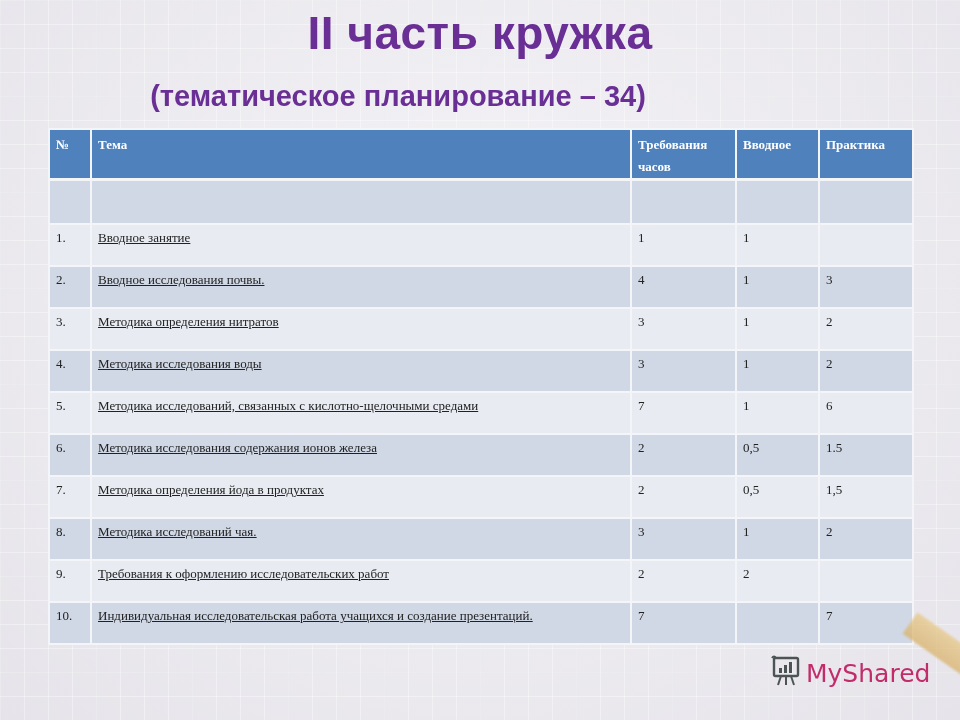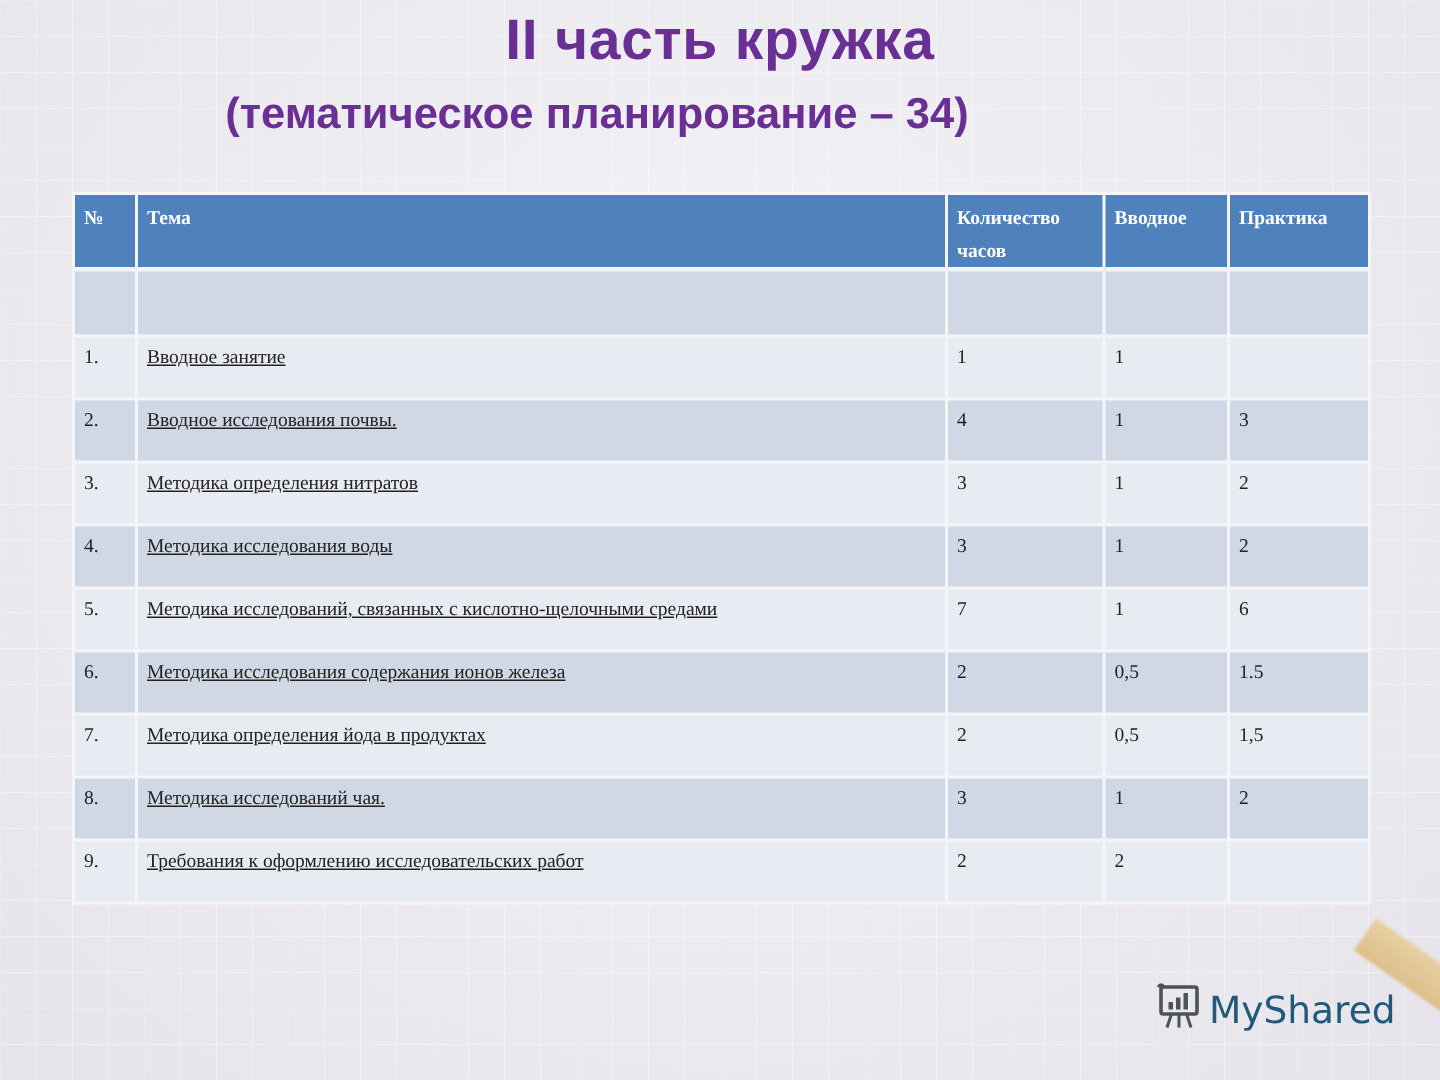--- a/index.html
+++ b/index.html
@@ -11,24 +11,24 @@
       linear-gradient(90deg, rgba(255,255,255,0.35) 1px, transparent 1px),
       linear-gradient(rgba(200,200,210,0.25) 1px, transparent 1px),
       linear-gradient(90deg, rgba(200,200,210,0.25) 1px, transparent 1px),
       radial-gradient(ellipse at 50% 40%, #f4f3f6 0%, #e6e4ea 100%);
     background-size: 24px 24px, 24px 24px, 96px 96px, 96px 96px, 100% 100%;
     font-family:"Liberation Serif", serif;
   }
   .title {
     position:absolute; left:0; top:6px; width:960px; text-align:center;
     color:#6a2f95; font-family:"Liberation Sans", sans-serif; font-weight:bold;
-    font-size:38px; letter-spacing:0.5px;
+    font-size:46px; letter-spacing:0.5px;
   }
   .subtitle {
-    position:absolute; left:0; top:60px; width:796px; text-align:center;
+    position:absolute; left:0; top:80px; width:796px; text-align:center;
     color:#6a2f95; font-family:"Liberation Sans", sans-serif; font-weight:bold;
     font-size:29px;
   }
   table.plan {
     position:absolute; left:48px; top:128px; width:864px;
     border-collapse:collapse; table-layout:fixed;
     font-size:13px; color:#222;
   }
   table.plan col.c-num { width:42px; }
   table.plan col.c-topic { width:540px; }
@@ -48,21 +48,21 @@
   table.plan tr.tall td { height:38px; }
   table.plan td.topic { text-align:justify;text-decoration:underline; }
   .pencil {
     position:absolute; left:910px; top:610px; width:90px; height:26px;
     background:linear-gradient(180deg,#e8c98a,#d9b26a);
     transform:rotate(35deg); transform-origin:left center; opacity:0.75;
     filter:blur(1px);
   }
   .watermark {
     position:absolute; left:768px; top:655px; height:36px;
-    display:flex; align-items:center; gap:4px; color:#0c4a6e;
+    display:flex; align-items:center; gap:4px; color:#be185d;
     font-family:"DejaVu Sans", sans-serif; font-size:25px; opacity:0.9;
   }
   .watermark svg { width:34px; height:34px; }
 </style>
 </head>
 <body>
 
 <div class="title">II часть кружка</div>
 <div class="subtitle">(тематическое планирование – 34)</div>
 
@@ -71,21 +71,21 @@
     <col class="c-num">
       <col class="c-topic">
       <col class="c-hours">
       <col class="c-theory">
       <col class="c-practice">
   </colgroup>
   <thead>
     <tr>
       <th>№</th>
       <th>Тема</th>
-      <th>Количество часов</th>
+      <th>Требования часов</th>
       <th>Вводное</th>
       <th>Практика</th>
     </tr>
   </thead>
   <tbody>
     <tr class="odd tall">
       <td></td>
       <td class="topic"></td>
       <td></td>
       <td></td>
@@ -147,20 +147,27 @@
       <td>1</td>
       <td>2</td>
     </tr>
     <tr class="even">
       <td>9.</td>
       <td class="topic">Требования к оформлению исследовательских работ</td>
       <td>2</td>
       <td>2</td>
       <td></td>
     </tr>
+    <tr class="odd">
+      <td>10.</td>
+      <td class="topic">Индивидуальная исследовательская работа учащихся и создание презентаций.</td>
+      <td>7</td>
+      <td></td>
+      <td>7</td>
+    </tr>
   </tbody>
 </table>
 
 <div class="pencil"></div>
 
 <div class="watermark">
   <span>
     <svg viewBox="0 0 34 34">
       <rect x="6" y="5" width="24" height="18" rx="1.5" fill="none" stroke="#3a4445" stroke-width="2.4"></rect>
       <path d="M4 5 q2 -3 4 0" fill="none" stroke="#3a4445" stroke-width="2"></path>

